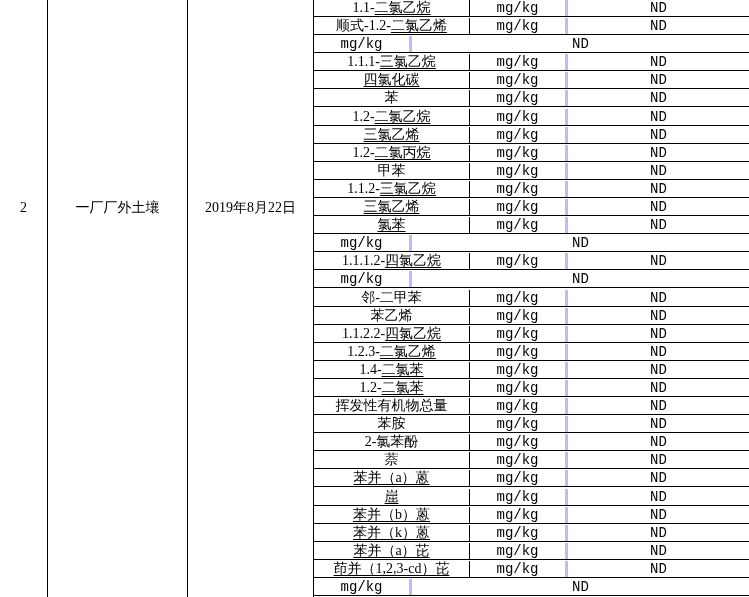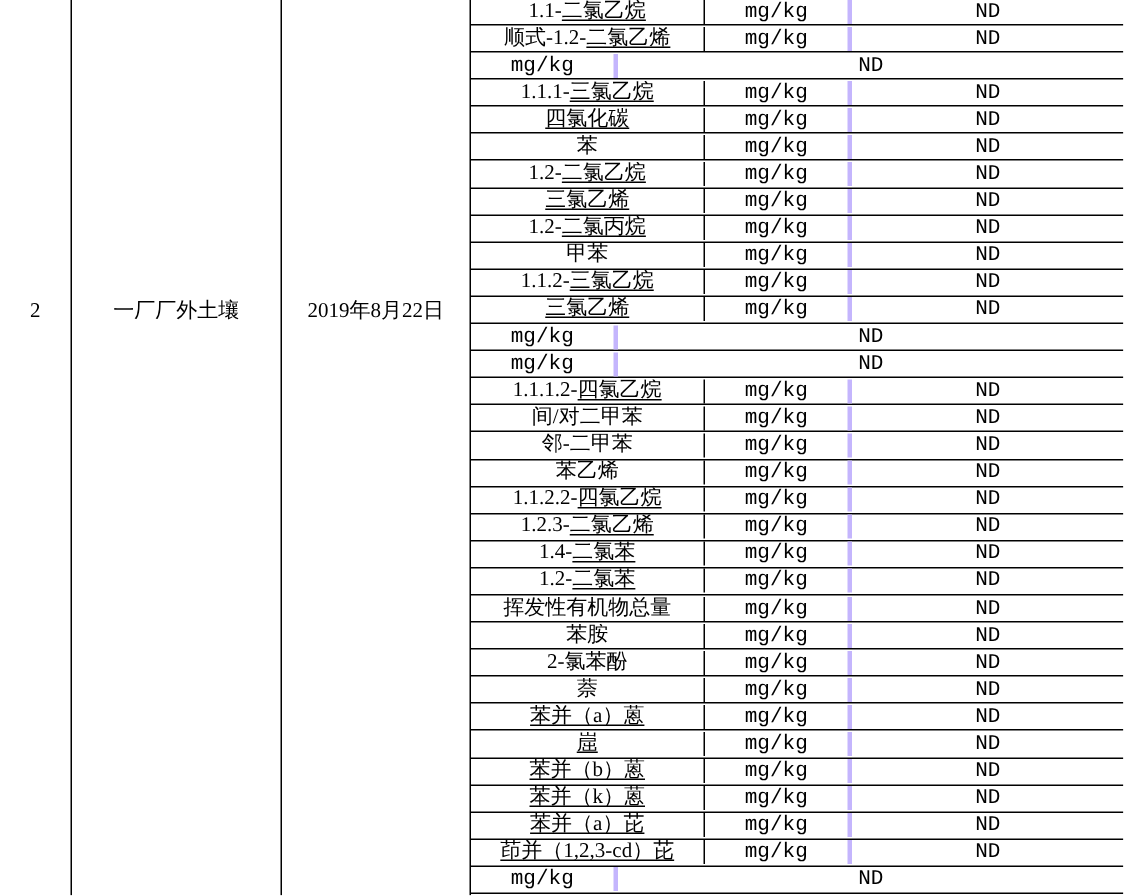--- a/index.html
+++ b/index.html
@@ -13,21 +13,21 @@
     border-right:1px solid #000;
     display:flex;justify-content:center;align-items:flex-start;
   }
   .mcol-no{left:0;width:48px;}
   .mcol-name{left:48px;width:140px;}
   .mcol-date{left:188px;width:126px;}
   .mcol .mtext{margin-top:199px;line-height:17px;white-space:nowrap;}
   .rows{position:absolute;left:314px;top:0;right:0;}
   .row{
     display:flex;height:18.1px;box-sizing:border-box;
-    border-bottom:1px solid #000;align-items:center;
+    border-bottom:1px solid #000;align-items:flex-end;
   }
   .row:first-child{height:17px;}
   .cell{
     box-sizing:border-box;display:flex;align-items:center;justify-content:center;
     text-align:center;white-space:nowrap;overflow:hidden;line-height:16px;
   }
   .cell.name{width:156px;border-right:1px solid #000;}
   .cell.unit{width:98px;border-right:3px solid #c4b5fd;}
   .cell.result{flex:1;}
   .latin{font-family:"Liberation Mono","DejaVu Sans Mono",monospace;font-size:14px;}
@@ -149,43 +149,43 @@
   <div class="row">
     <div class="cell name">
       <span class="pre"></span>
           <span class="und">三氯乙烯</span>
     </div>
     <div class="cell unit latin">mg/kg</div>
     <div class="cell result latin">ND</div>
   </div>
 
   <div class="row">
+    <div class="cell name">
+      <span class="pre"></span>
+          <span class="und">氯苯</span>
+    </div>
     <div class="cell unit latin">mg/kg</div>
     <div class="cell result latin">ND</div>
   </div>
 
   <div class="row">
     <div class="cell unit latin">mg/kg</div>
     <div class="cell result latin">ND</div>
   </div>
 
   <div class="row">
     <div class="cell name">
       <span class="pre">1.1.1.2-</span>
           <span class="und">四氯乙烷</span>
     </div>
     <div class="cell unit latin">mg/kg</div>
     <div class="cell result latin">ND</div>
   </div>
 
   <div class="row">
-    <div class="cell name">
-      <span class="pre">间/对二甲苯</span>
-          <span class=""></span>
-    </div>
     <div class="cell unit latin">mg/kg</div>
     <div class="cell result latin">ND</div>
   </div>
 
   <div class="row">
     <div class="cell name">
       <span class="pre">邻-二甲苯</span>
           <span class=""></span>
     </div>
     <div class="cell unit latin">mg/kg</div>

